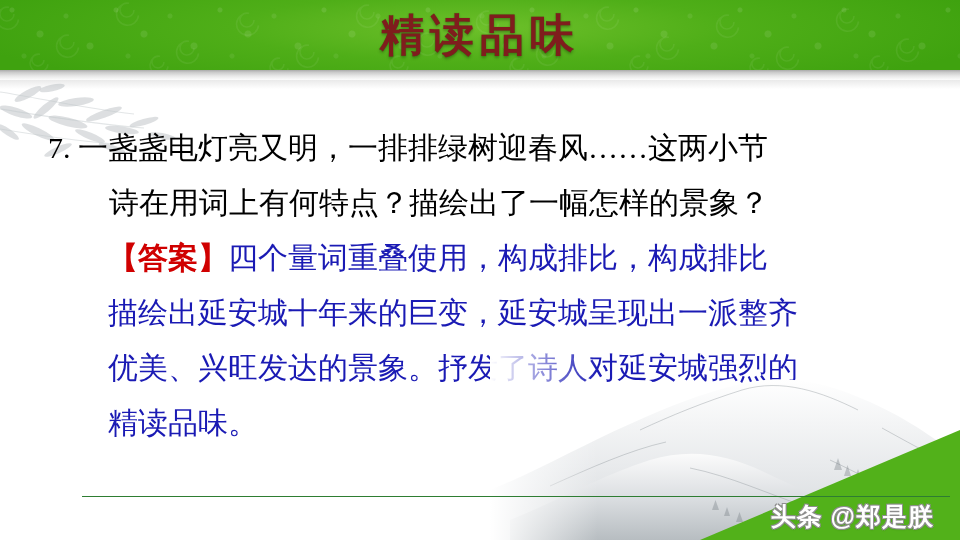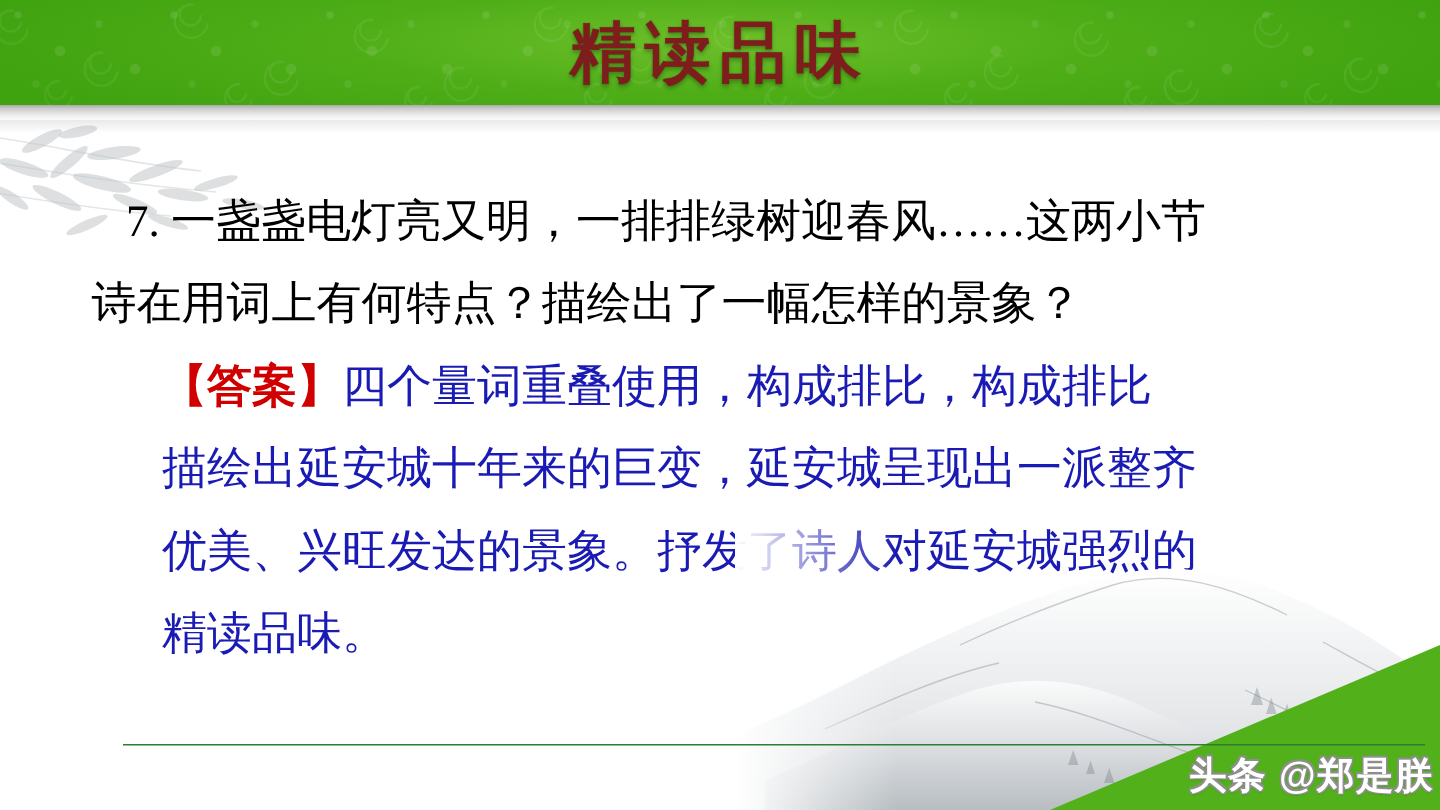--- a/index.html
+++ b/index.html
@@ -127,22 +127,22 @@
     left: 0;
     top: 120px;
     width: 960px;
   }
   .q-line {
     color: #000000;
     font-size: 30px;
     line-height: 55px;
     white-space: pre;
   }
-  .q-line-first { padding-left: 84px; }
-  .q-line-cont  { padding-left: 61px; }
+  .q-line-first { padding-left: 48px; }
+  .q-line-cont  { padding-left: 109px; }
 
   .a-line {
     color: #1a1ab4;
     font-size: 30px;
     line-height: 55px;
     padding-left: 108px;
     white-space: pre;
   }
   .a-tag {
     color: #d00000;
@@ -154,21 +154,21 @@
   .footer-rule {
     position: absolute;
     left: 82px;
     top: 496px;
     width: 868px;
     height: 0;
     border-top: 1.6px solid #2e7d32;
   }
   .watermark {
     position: absolute;
-    right: 4px;
+    right: 26px;
     top: 500px;
     font-size: 25px;
     font-weight: bold;
     color: #ffffff;
     text-shadow:
       -1px -1px 0 #8e8e8e, 1px -1px 0 #8e8e8e,
       -1px  1px 0 #8e8e8e, 1px  1px 0 #8e8e8e,
        0 1px 2px rgba(0,0,0,.25);
     font-family: "Liberation Sans", "DejaVu Sans", sans-serif;
     white-space: nowrap;

